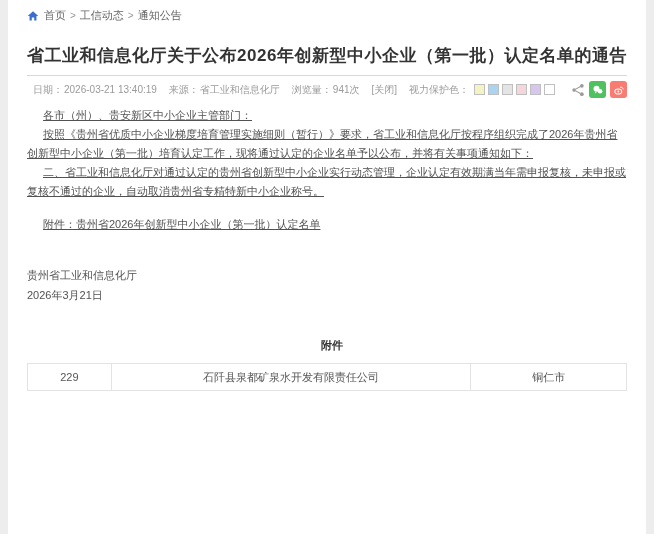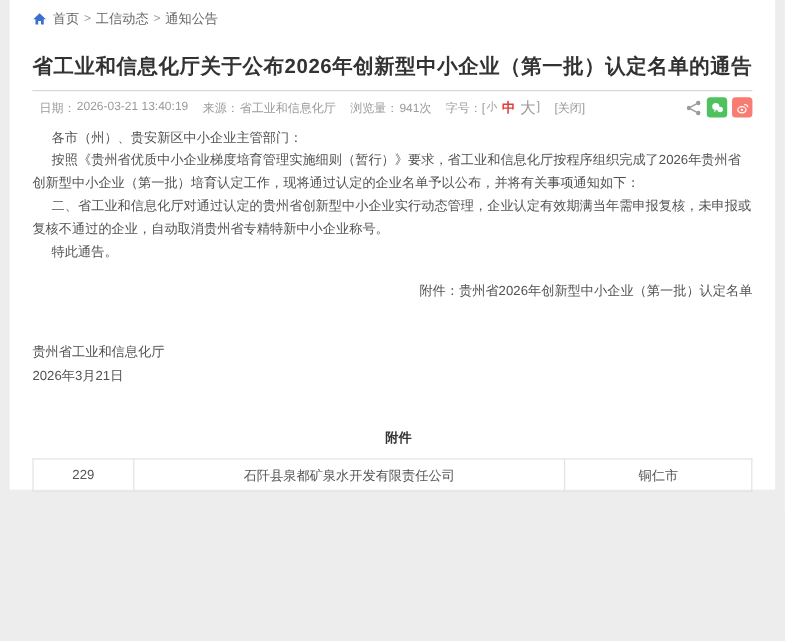--- a/index.html
+++ b/index.html
@@ -5,21 +5,21 @@
   * { box-sizing: border-box; margin: 0; padding: 0; }
   html,body { width: 654px; height: 534px; overflow: hidden; }
   body {
     background: #ededed;
     font-family: "Liberation Sans", "DejaVu Sans", sans-serif;
     color: #4f4f4f;
   }
   .page-card {
     position: relative;
     margin: 0 8px;
-    height: 408px;
+    height: 534px;
     background: #ffffff;
     padding: 0 19px;
   }
   
   .breadcrumb {
     padding-top: 8px;
     font-size: 11px;
     color: #666;
     display: flex;
     align-items: center;
@@ -72,22 +72,22 @@
     border-radius: 3px;
     display: inline-flex;
     align-items: center;
     justify-content: center;
     cursor: pointer;
   }
   .wechat-bg { background: #4fc15f; }
   .weibo-bg  { background: #f87c72; }
   
   .article { margin-top: 3px; font-size: 11px; line-height: 19px; color: #525252; }
-  .article p { text-indent: 16px; }
-  .p-attach { margin-top: 14px; text-align: right; }
+  .article p { text-indent: 16px; text-decoration: underline; }
+  .p-attach { margin-top: 14px; }
   .signature { margin-top: 31px; line-height: 20px; padding-right: 2px; }
   
   .att-label { margin-top: 33px; font-weight: bold; color: #333; font-size: 11px; text-indent: 10px; text-align: center; }
   .att-h { text-align: center; font-weight: bold; font-size: 14px; color: #333; }
   .att-h1 { margin-top: 19px; }
   .att-h2 { margin-top: 9px; }
   table.att-table {
     width: 100%;
     margin-top: 10px;
     border-collapse: collapse;
@@ -131,28 +131,32 @@
       <span>2026-03-21 13:40:19</span>
     </span>
     <span class="seg">
       <span>来源：</span>
       <span>省工业和信息化厅</span>
     </span>
     <span class="seg">
       <span>浏览量：</span>
       <span>941次</span>
     </span>
-    <span class="seg">
-      <span>字号：[</span>
-      <span class="fs-small">小</span>
-      <span class="fs-mid">中</span>
-      <span class="fs-large">大</span>
-      <span>]</span>
-    </span>
     <span class="seg close-link">[关闭]</span>
+    <span class="seg">
+      <span>视力保护色：</span>
+      <span class="swatches">
+        <span class="swatch" style="background: rgb(243, 243, 195);"></span>
+        <span class="swatch" style="background: rgb(170, 212, 240);"></span>
+        <span class="swatch" style="background: rgb(228, 228, 228);"></span>
+        <span class="swatch" style="background: rgb(243, 215, 220);"></span>
+        <span class="swatch" style="background: rgb(215, 199, 236);"></span>
+        <span class="swatch" style="background: rgb(255, 255, 255);"></span>
+      </span>
+    </span>
     <span class="share-box">
       <span style="display:inline-flex">
         <svg width="14" height="14" viewBox="0 0 16 16">
             <g fill="#9a9a9a">
               <circle cx="12.4" cy="3.2" r="2.1"></circle>
               <circle cx="3.6" cy="8" r="2.1"></circle>
               <circle cx="12.4" cy="12.8" r="2.1"></circle>
             </g>
             <path d="M5.4 7l5.4-3M5.4 9l5.4 3" stroke="#9a9a9a" stroke-width="1.3" fill="none"></path>
           </svg>
@@ -171,21 +175,20 @@
             <path d="M9.5 4.5c2-.8 4 .5 4 2.6" stroke="#fff" stroke-width="1.3" fill="none"></path>
           </svg>
       </span>
     </span>
   </div>
 
   <div class="article">
     <p>各市（州）、贵安新区中小企业主管部门：</p>
     <p>按照《贵州省优质中小企业梯度培育管理实施细则（暂行）》要求，省工业和信息化厅按程序组织完成了2026年贵州省创新型中小企业（第一批）培育认定工作，现将通过认定的企业名单予以公布，并将有关事项通知如下：</p>
     <p>二、省工业和信息化厅对通过认定的贵州省创新型中小企业实行动态管理，企业认定有效期满当年需申报复核，未申报或复核不通过的企业，自动取消贵州省专精特新中小企业称号。</p>
-    <p>特此通告。</p>
     <p class="p-attach">附件：贵州省2026年创新型中小企业（第一批）认定名单</p>
     <div class="signature">
       <div>贵州省工业和信息化厅</div>
       <div>2026年3月21日</div>
     </div>
   </div>
 
   <div class="att-label">附件</div>
 
   <table class="att-table">

